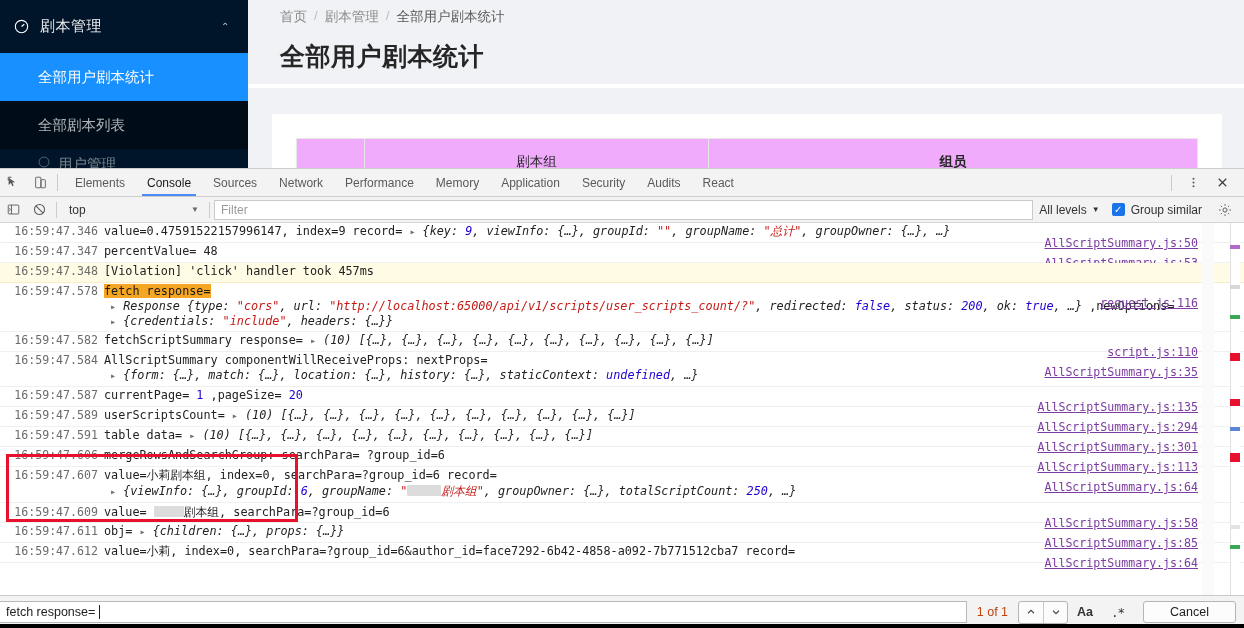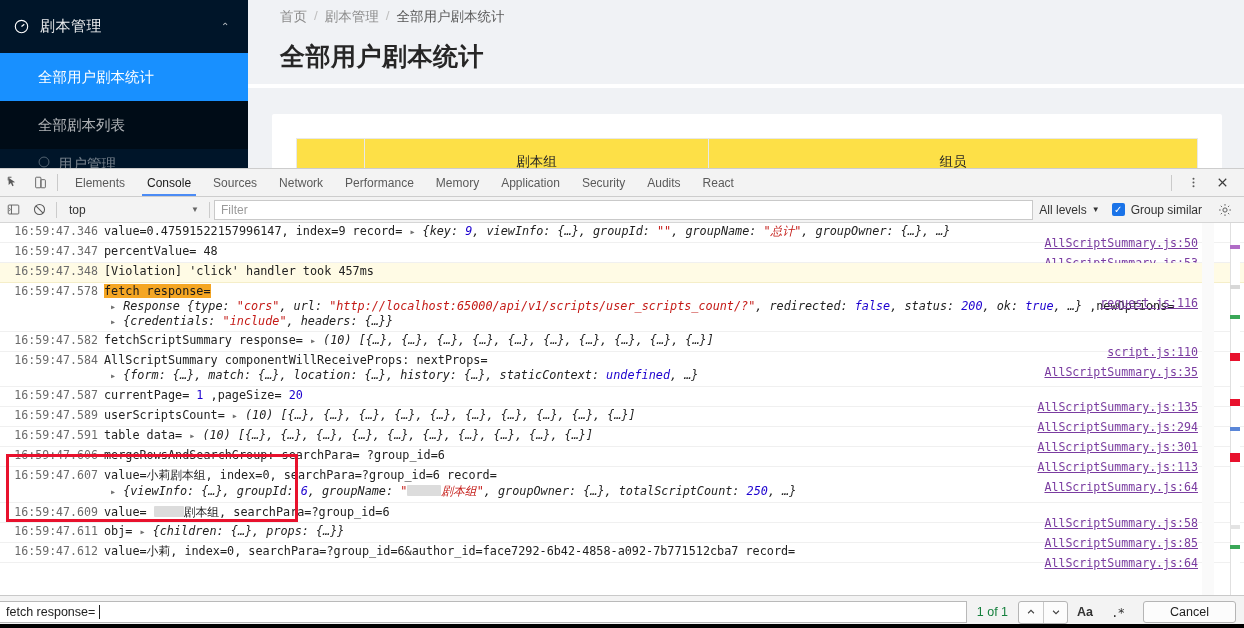--- a/index.html
+++ b/index.html
@@ -40,23 +40,23 @@
   .crumbs { padding: 8px 0 0 32px; font-size: 13.5px; color: #8c8c8c; display: flex; gap: 7px; }
   .crumbs .sep { color: #bfbfbf; }
   .crumbs .last { color: #595959; }
   .pagehead { padding: 14px 0 0 32px; font-size: 25px; color: #262626; font-weight: 600; letter-spacing: .5px;}
   .whitebar { position:absolute; left:0; top:84px; right:0; height: 4px; background:#fff; }
   .card {
     position: absolute; left: 24px; top: 114px; right: 22px; bottom: 0;
     background: #ffffff; border-radius: 2px;
   }
   .tablewrap { position:absolute; left: 24px; top: 24px; right: 24px; }
-  .thead { display: flex; border: 1px solid #e8e8e8; background: #fde047; justify-content: space-between; }
+  .thead { display: flex; border: 1px solid #e8e8e8; background: #f0abfc; justify-content: space-between; }
   .th { padding: 14px 8px; font-size: 13.5px; color: #262626; text-align: center; border-right: 1px solid #e8e8e8; }
-  .th:last-child { border-right: none; }
+  .th:last-child { border-right: none; font-weight: bold; }
   .th.c0 { width: 68px; }
   .th.c1 { width: 344px; }
   .th.c2 { flex: 1; }
 
   
   .devtools {
     position: absolute; left: 0; top: 168px; width: 1244px; height: 460px;
     background: #ffffff; border-top: 1px solid #cdcdcd;
     font-family: "Liberation Sans", sans-serif;
   }
@@ -156,21 +156,21 @@
     position: absolute; left: 0; right: 0; bottom: 0; height: 33px;
     background: #f3f3f3; border-top: 1px solid #c9c9c9;
     display: flex; align-items: center; font-size: 12.5px; color: #222;
   }
   .find-input {
     flex: 1; height: 22px; margin: 0 0 0 0; background: #fff;
     border: 1px solid #b9b9b9; border-left: none; display: flex; align-items: center;
     padding: 0 6px; font-family: "Liberation Sans", sans-serif;
   }
   .caret-bar { display:inline-block; width: 1px; height: 14px; background: #222; margin-left: 4px; }
-  .find-count { padding: 0 10px; color: #15803d; font-size: 12.5px; }
+  .find-count { padding: 0 10px; color: #c2410c; font-size: 12.5px; }
   .stepbtns { display: flex; border: 1px solid #b5b5b5; border-radius: 3px; overflow: hidden; background: #fcfcfc; }
   .stepbtn { width: 24px; height: 21px; display: flex; align-items: center; justify-content: center; font-size: 10px; color: #444; }
   .stepbtn + .stepbtn { border-left: 1px solid #c9c9c9; }
   .find-opt { padding: 0 9px; font-weight: bold; font-size: 12.5px; color: #333; }
   .find-opt.regex { font-family: "DejaVu Sans Mono", monospace; font-weight: normal; letter-spacing: -1px;}
   .cancel-btn {
     margin: 0 8px 0 10px; padding: 3px 26px; border: 1px solid #b5b5b5;
     border-radius: 3px; background: #fcfcfc; font-size: 12.5px; color: #222;
   }
   .blackbar { position: absolute; left: 0; right: 0; bottom: 0; height: 4px; background: #000; }

